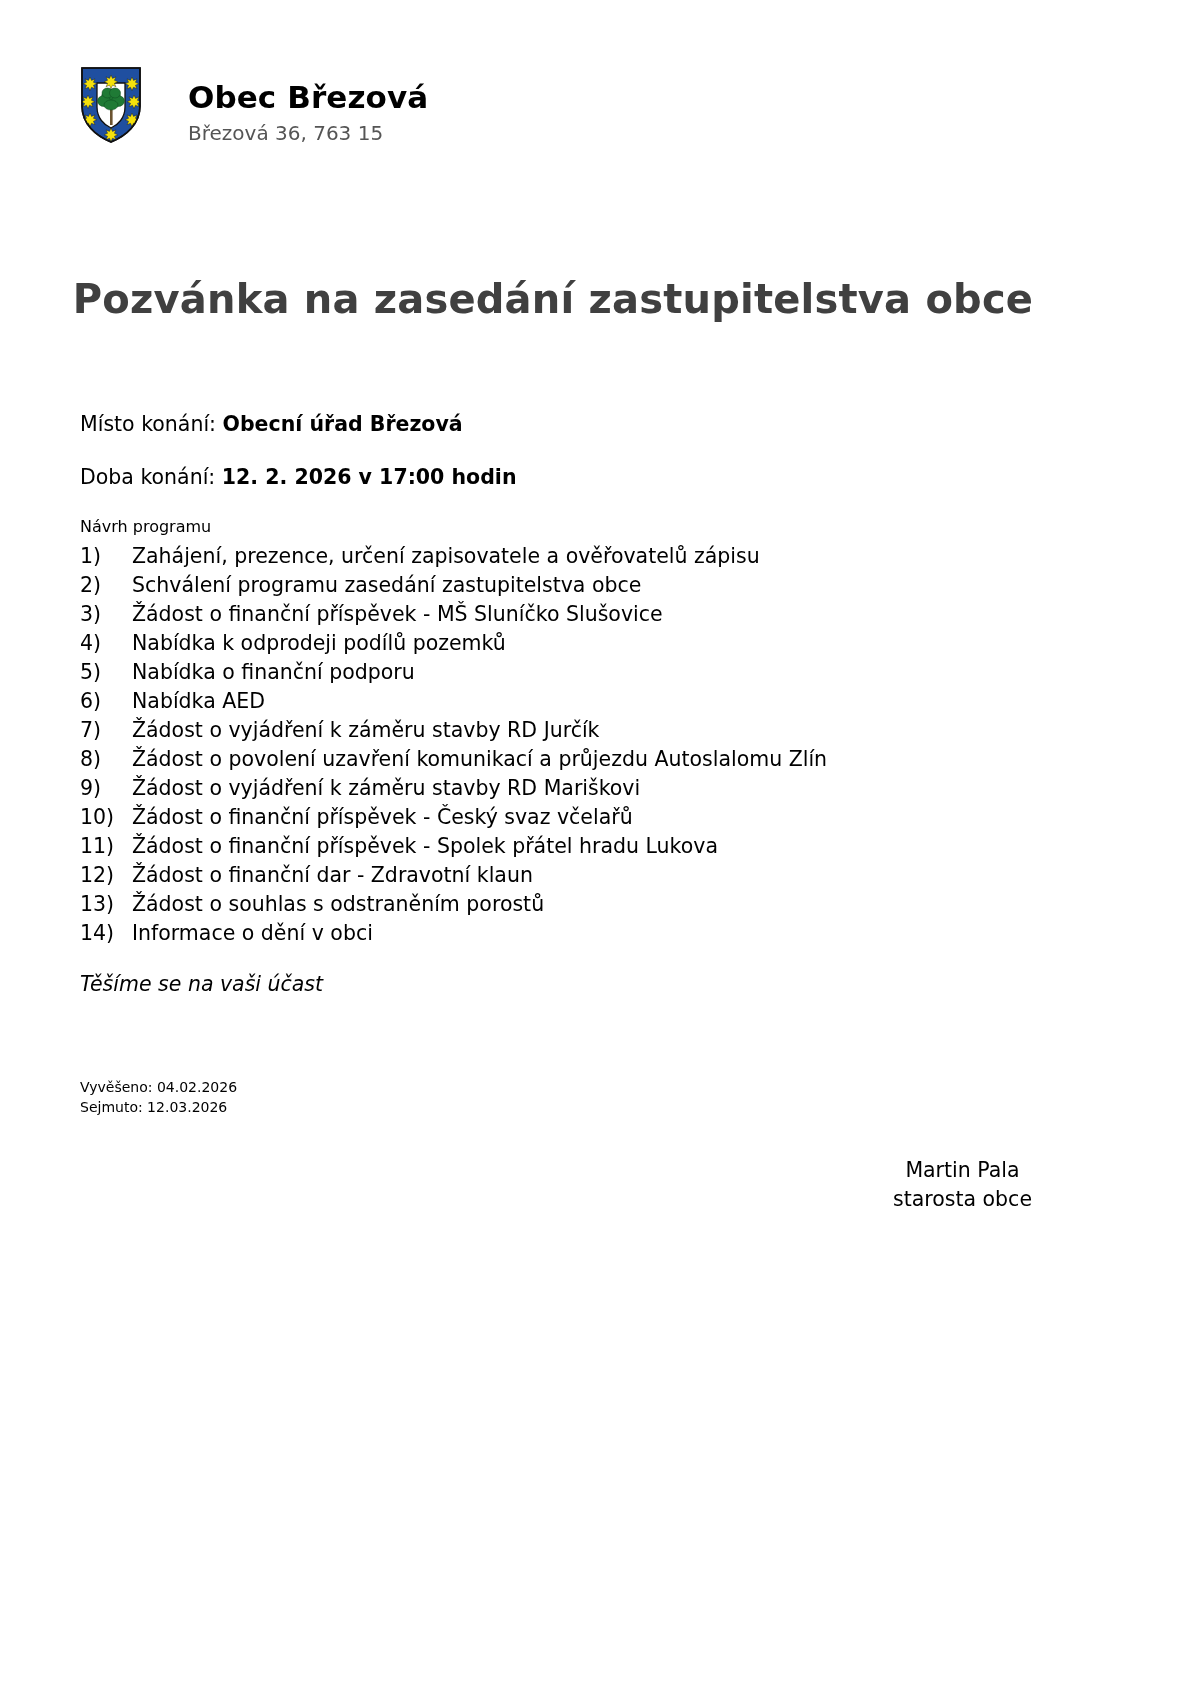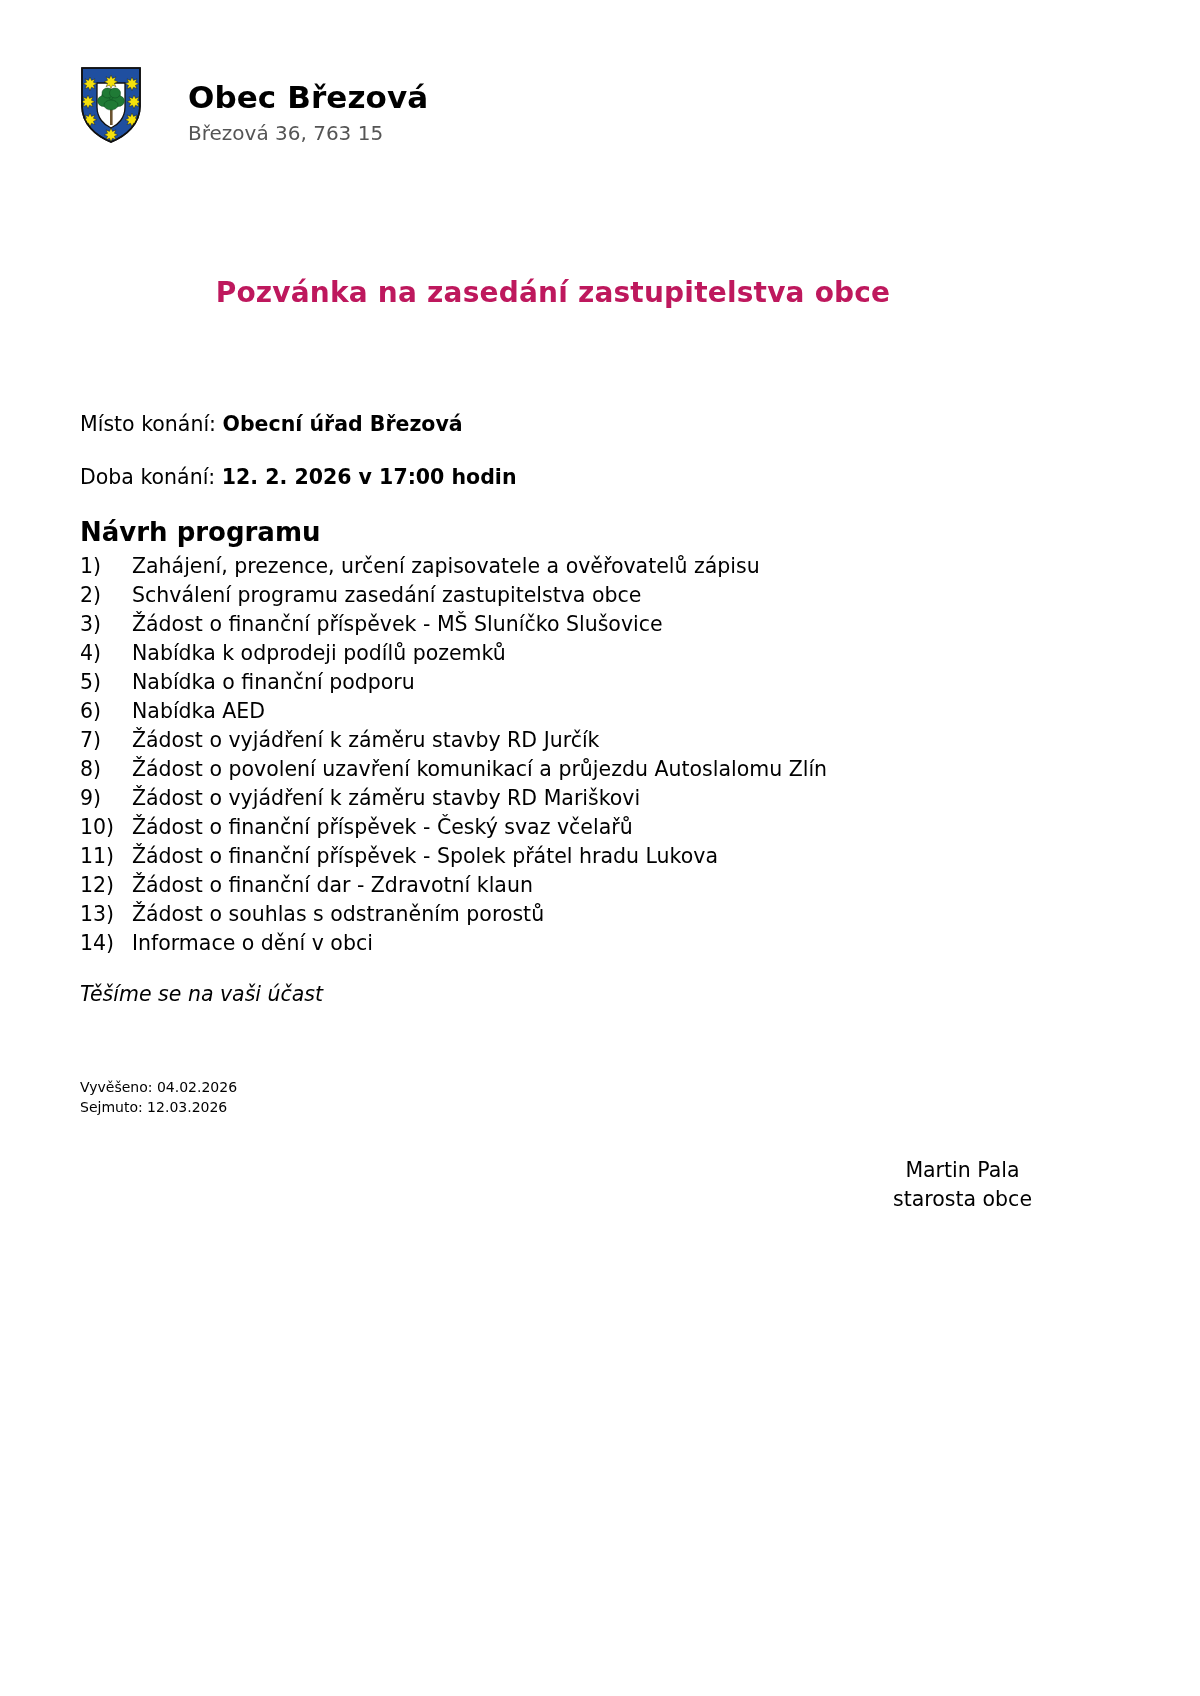--- a/index.html
+++ b/index.html
@@ -62,24 +62,24 @@
     white-space: nowrap;
   }
 
   
   .doc-title {
     position: absolute;
     left: 0;
     top: 276px;
     width: 1106px;
     text-align: center;
-    font-size: 28px;
+    font-size: 40px;
     font-weight: bold;
     letter-spacing: 0.2px;
-    color: #be185d;
+    color: #404040;
   }
 
   
   .body-block {
     position: absolute;
     left: 80px;
     top: 414px;
     width: 1000px;
     font-size: 20.5px;
     line-height: 1.0;
@@ -87,22 +87,22 @@
   }
 
   .meta-line {
     margin: 0 0 32px 0;
     white-space: nowrap;
   }
   .meta-line .label { font-weight: normal; }
   .meta-line .value { font-weight: bold; text-align: right; }
 
   .program-heading {
-    font-weight: bold;
-    font-size: 26px;
+    font-weight: normal;
+    font-size: 16px;
     margin: 0 0 11px 0;
   }
 
   .program-list {
     margin: 0;
     padding: 0;
     list-style: none;
   }
   .program-item {
     display: flex;

